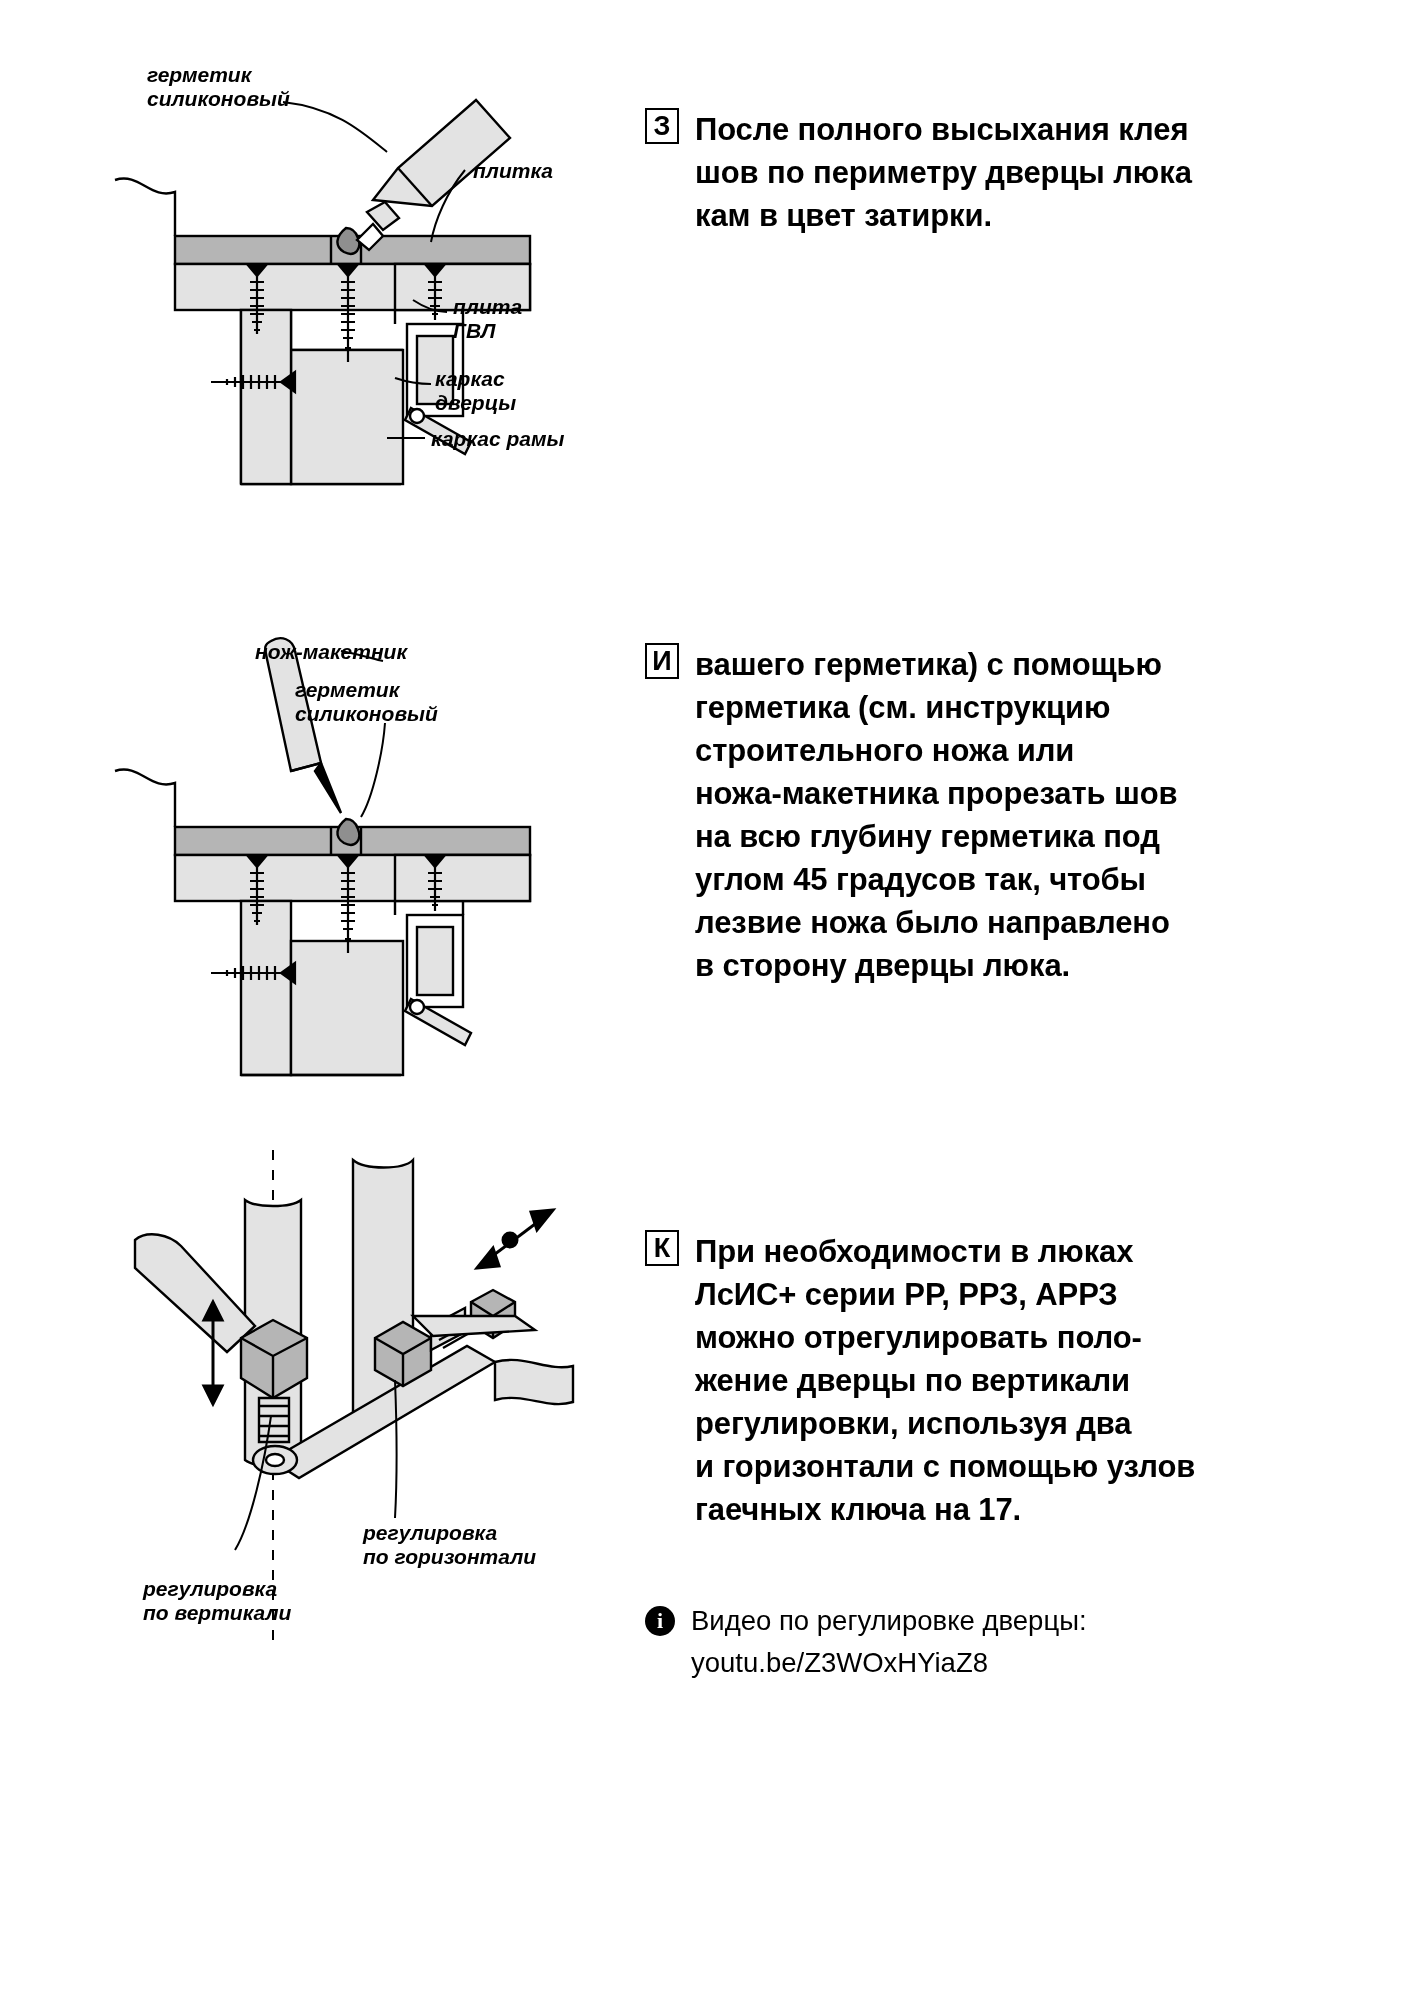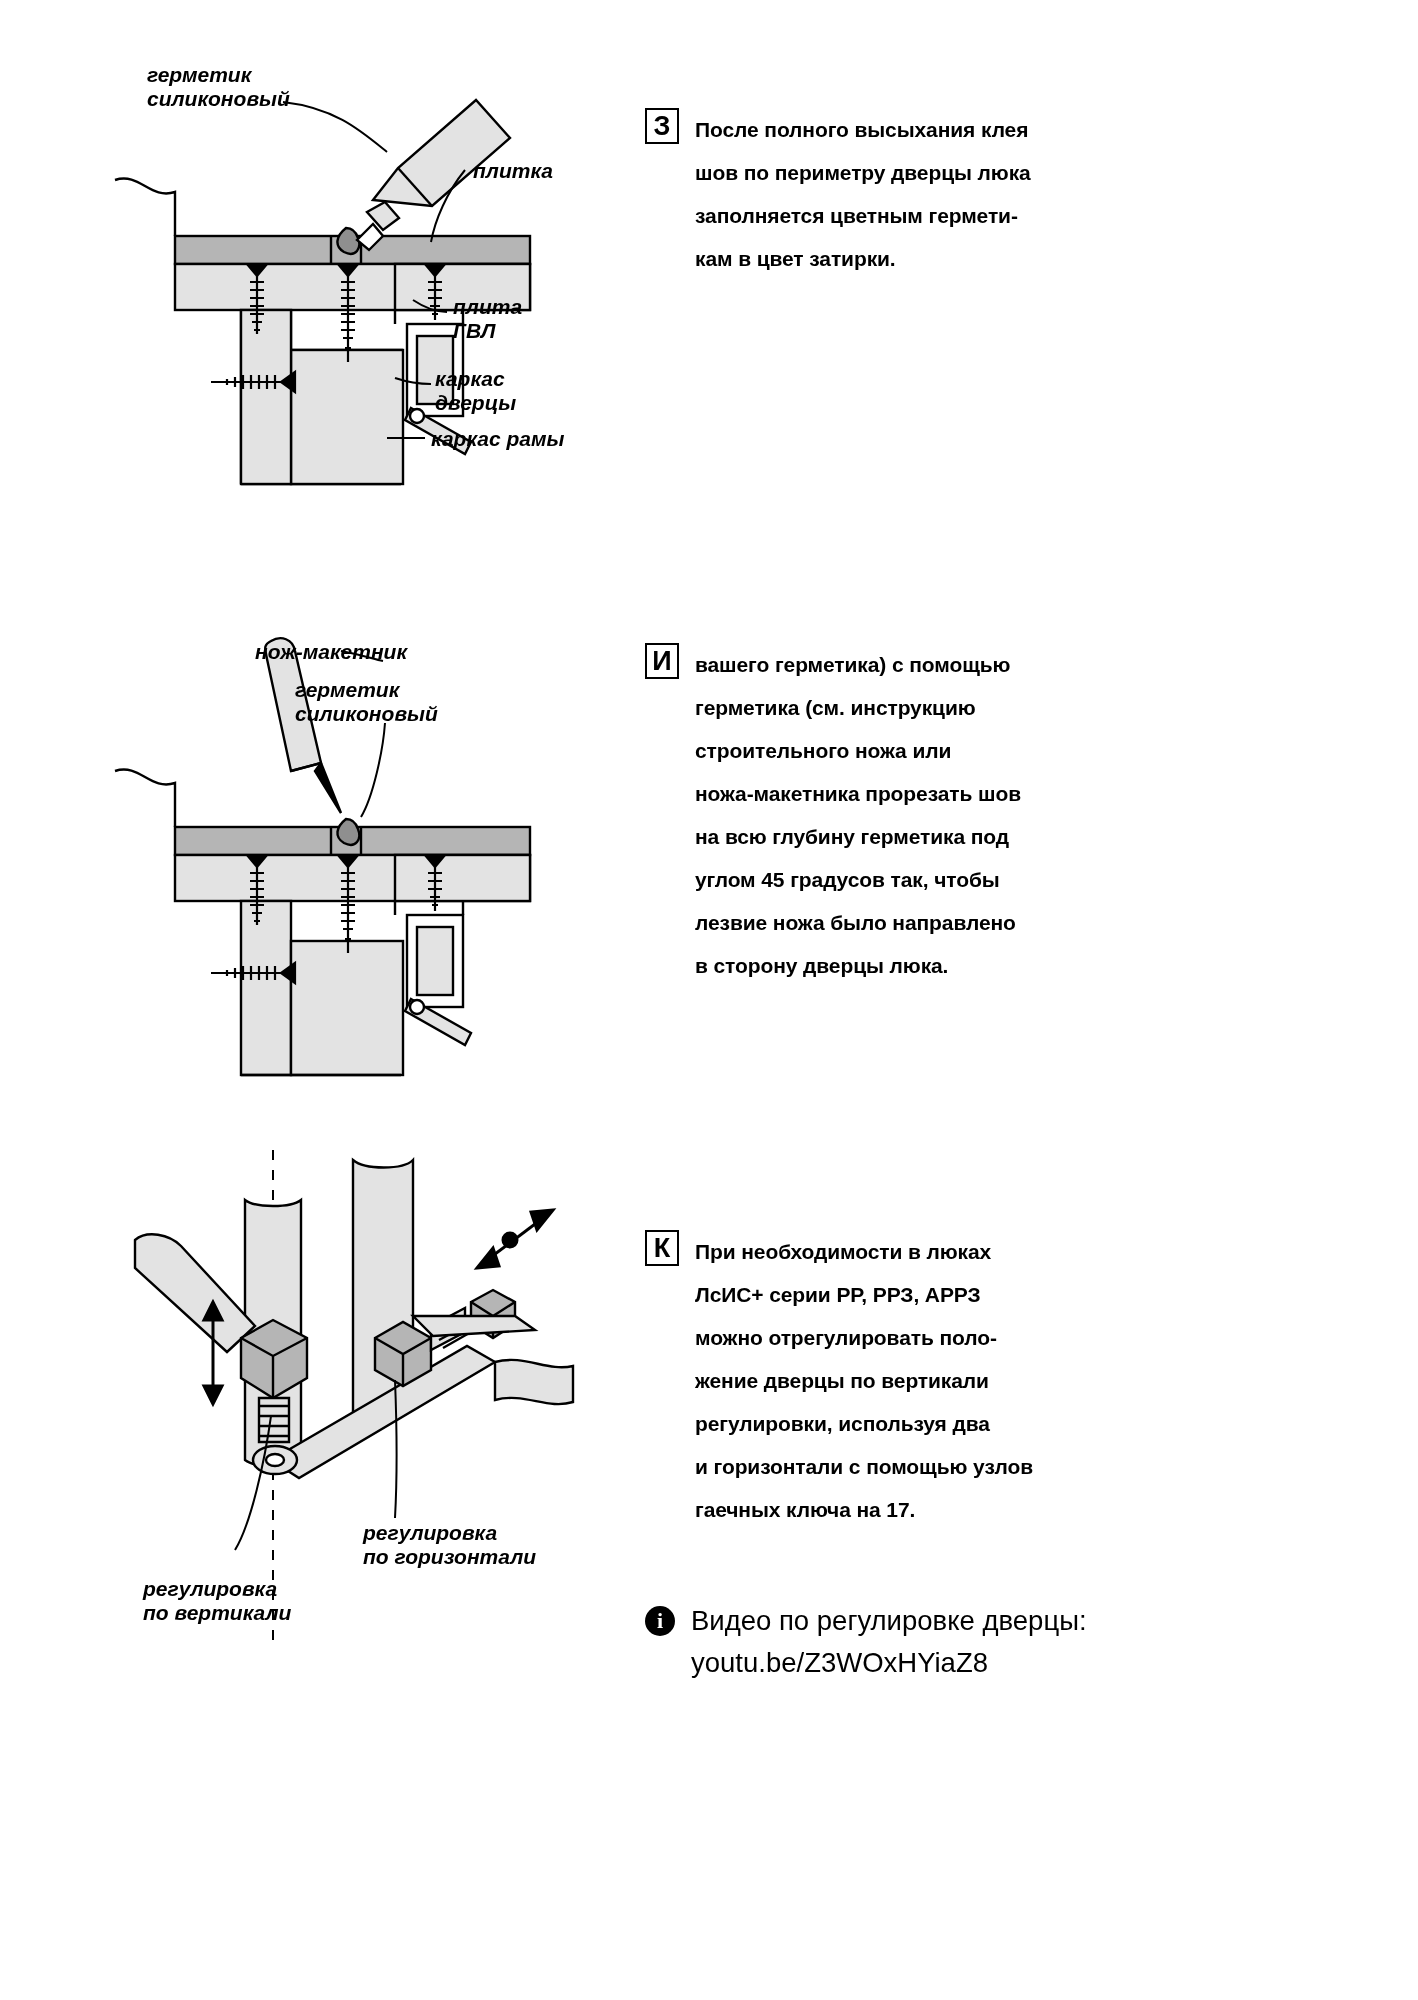--- a/index.html
+++ b/index.html
@@ -49,21 +49,21 @@
     height: 36px;
     border: 2.5px solid #000;
     box-sizing: border-box;
     font-size: 27px;
     font-weight: 700;
     line-height: 32px;
     text-align: center;
     letter-spacing: 0px;
   }
   .step-body {
-    font-size: 21px;
+    font-size: 31px;
     line-height: 43px;
     font-weight: 600;
     letter-spacing: -0.1px;
     max-width: 600px;
   }
 
   
   .videonote {
     display: flex;
     align-items: flex-start;
@@ -174,21 +174,20 @@
         </g>
       </svg>
     </div>
 
     <div class="txtcol" style="top:48px;">
       <div class="step">
         <div class="step-badge">З</div>
         <div class="step-body">
           <div>После полного высыхания клея</div>
           <div>шов по периметру дверцы люка</div>
-          <div>заполняется цветным гермети-</div>
           <div>кам в цвет затирки.</div>
         </div>
       </div>
     </div>
   </div>
 
   <div class="section" style="top:605px;">
 
     <div class="fig" style="top:16px;">
       <svg width="500" height="500" viewBox="0 0 500 500">

